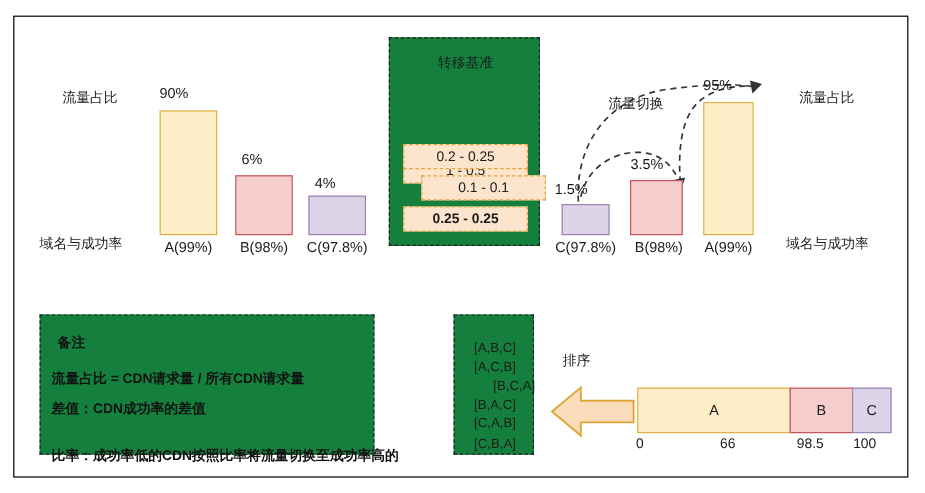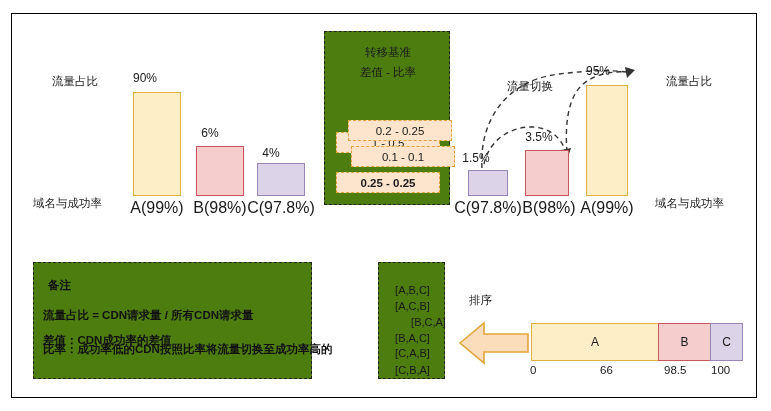--- a/index.html
+++ b/index.html
@@ -13,25 +13,25 @@
   .abs{position:absolute;}
 
   
   .bar{position:absolute;box-sizing:border-box;}
   .bar.yellow{background:#fdeec8;border:1.4px solid #e0b04a;}
   .bar.red{background:#f6cdcd;border:1.4px solid #c4585c;}
   .bar.purple{background:#ddd3e9;border:1.4px solid #9a86b5;}
 
   .axis-label{font-size:11.5px;color:#1a1a1a;white-space:nowrap;}
   .val-label{font-size:12px;color:#1a1a1a;white-space:nowrap;text-align:center;}
-  .cat-label{font-size:16px;color:#1a1a1a;white-space:nowrap;text-align:center;}
+  .cat-label{font-size:12px;color:#1a1a1a;white-space:nowrap;text-align:center;}
 
   
   .dash-panel{position:absolute;box-sizing:border-box;
-              border:1.5px dashed #222;background:#4d7c0f;}
+              border:1.5px dashed #222;background:#15803d;}
   .panel-title{font-size:11.5px;text-align:center;white-space:nowrap;}
   .crit-row{position:absolute;box-sizing:border-box;background:#fce5cc;
             border:1.3px dashed #e8a33d;font-size:11.5px;
             display:flex;align-items:center;justify-content:center;color:#1a1a1a;}
 
   
   .note-line{font-size:11.5px;font-weight:bold;white-space:nowrap;color:#111;}
   .note-title{font-size:11.5px;font-weight:bold;white-space:nowrap;color:#111;}
 
   
@@ -63,24 +63,23 @@
   <div class="abs val-label" style="left:178px;top:126px;width:64px;">6%</div>
   <div class="bar red" style="left:196px;top:146px;width:48px;height:50px;"></div>
   <div class="abs cat-label" style="left:176px;top:199px;width:88px;">B(98%)</div>
 
   <div class="abs val-label" style="left:239px;top:146px;width:64px;">4%</div>
   <div class="bar purple" style="left:257px;top:163px;width:48px;height:33px;"></div>
   <div class="abs cat-label" style="left:237px;top:199px;width:88px;">C(97.8%)</div>
 
   <div class="dash-panel" style="left:324px;top:31px;width:126px;height:174px;">
     <div class="panel-title" style="position:absolute;left:0;top:13px;width:126px;">转移基准</div>
-    <div class="panel-title" style="position:absolute;left:0;top:33px;width:126px;">差值 - 比率</div>
 
     <div class="crit-row" style="left:11px;top:62px;width:104px;height:21px;margin-top:38px;">1 - 0.5</div>
-    <div class="crit-row" style="left:11px;top:88px;width:104px;height:21px;margin-left:12px;">0.2 - 0.25</div>
+    <div class="crit-row" style="left:11px;top:88px;width:104px;height:21px;">0.2 - 0.25</div>
     <div class="crit-row" style="left:26px;top:114px;width:104px;height:21px;">0.1 - 0.1</div>
     <div class="crit-row" style="left:11px;top:140px;width:104px;height:21px;font-weight:bold;">0.25 - 0.25</div>
   </div>
 
   <div class="abs axis-label" style="left:666px;top:74px;">流量占比</div>
   <div class="abs axis-label" style="left:655px;top:196px;">域名与成功率</div>
 
   <svg class="abs" style="left:455px;top:28px;" width="200" height="180">
 
     <path d="M 27 140 C 24 92 52 52 104 46 C 136 42 158 42 171 44" fill="none" stroke="#333" stroke-width="1.4" stroke-dasharray="5,4"></path>
@@ -103,21 +102,21 @@
   <div class="abs cat-label" style="left:505px;top:199px;width:88px;">B(98%)</div>
 
   <div class="abs val-label" style="left:566px;top:64px;width:64px;">95%</div>
   <div class="bar yellow" style="left:586px;top:85px;width:42px;height:111px;"></div>
   <div class="abs cat-label" style="left:563px;top:199px;width:88px;">A(99%)</div>
 
   <div class="dash-panel" style="left:33px;top:262px;width:279px;height:117px;">
     <div class="note-title" style="position:absolute;left:14px;top:15px;">备注</div>
     <div class="note-line" style="position:absolute;left:9px;top:70px;">差值：CDN成功率的差值</div>
     <div class="note-line" style="position:absolute;left:9px;top:45px;">流量占比 = CDN请求量 / 所有CDN请求量</div>
-    <div class="note-line" style="position:absolute;left:9px;top:79px;">比率：成功率低的CDN按照比率将流量切换至成功率高的</div>
+    <div class="note-line" style="position:absolute;left:9px;top:109px;">比率：成功率低的CDN按照比率将流量切换至成功率高的</div>
   </div>
 
   <div class="dash-panel" style="left:378px;top:262px;width:67px;height:117px;">
     <div class="perm" style="position:absolute;left:0;top:21px;width:67px;">[A,B,C]</div>
     <div class="perm" style="position:absolute;left:0;top:37px;width:67px;">[A,C,B]</div>
     <div class="perm" style="position:absolute;left:16px;top:53px;width:67px;">[B,C,A]</div>
     <div class="perm" style="position:absolute;left:0;top:69px;width:67px;text-align:center;">[B,A,C]</div>
     <div class="perm" style="position:absolute;left:0;top:84px;width:67px;">[C,A,B]</div>
     <div class="perm" style="position:absolute;left:0;top:101px;width:67px;">[C,B,A]</div>
   </div>

